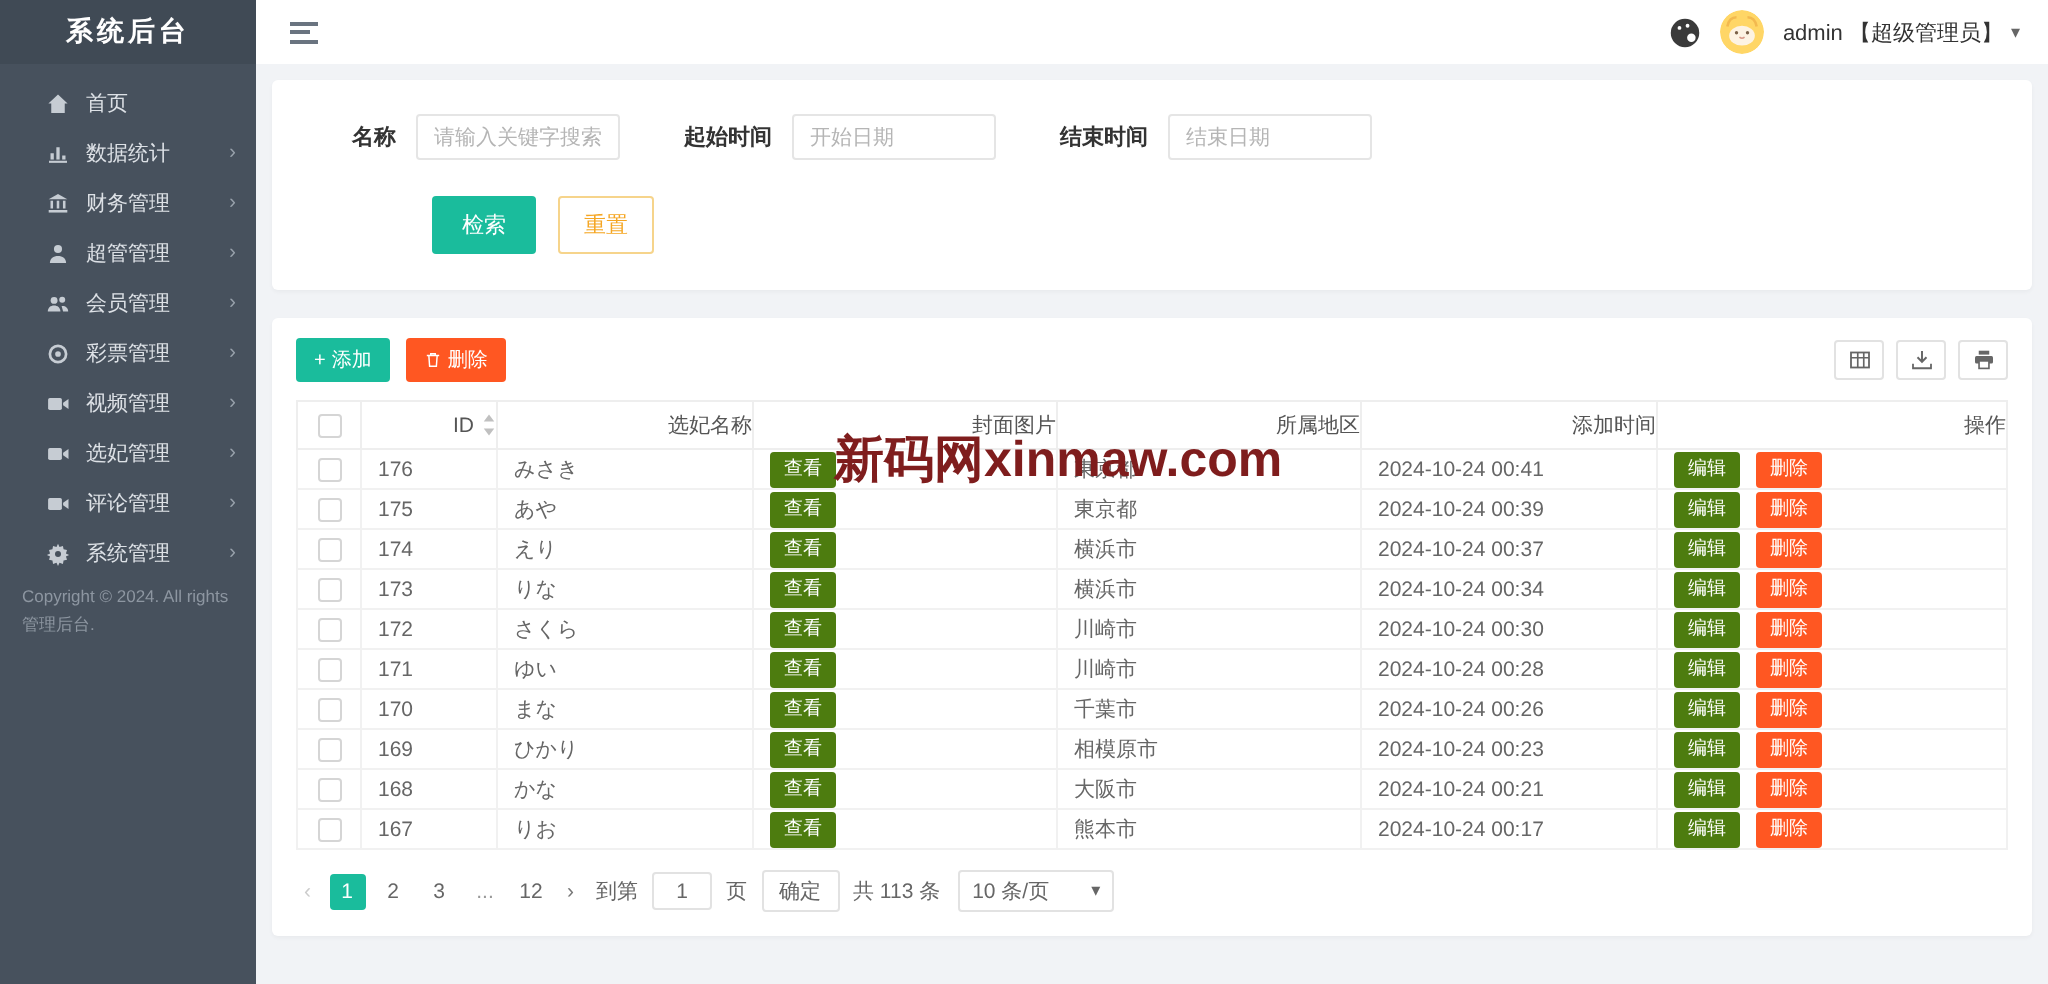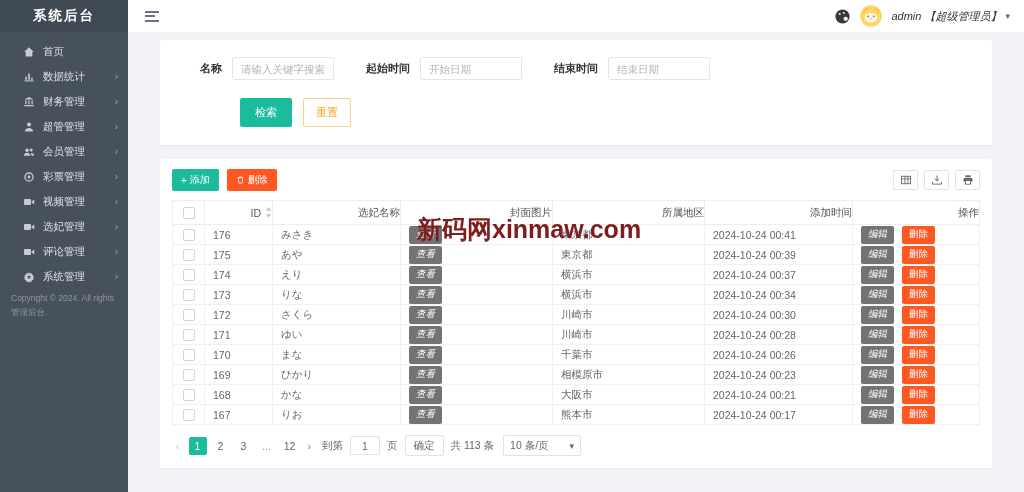--- a/index.html
+++ b/index.html
@@ -24,23 +24,23 @@
   
   .main { margin-left:128px; height:100%; display:flex; flex-direction:column; }
   .topbar { height:32px; background:#fff; display:flex; align-items:center;
             justify-content:space-between; padding:0 14px; flex:0 0 auto; }
   .burger { display:flex; flex-direction:column; gap:2.5px; cursor:pointer; padding:3px; }
   .burger i { display:block; width:14px; height:2px; background:#6a7480; }
   .burger i.mid { width:10px; }
   .top-right { display:flex; align-items:center; gap:9px; }
   .theme-btn { width:17px; height:17px; cursor:pointer; display:flex; }
   .avatar { width:22px; height:22px; border-radius:50%; overflow:hidden; flex:0 0 auto; }
-  .user-drop { display:flex; align-items:center; gap:4px; font-size:11px; color:#333; cursor:pointer;font-style:italic; }
+  .user-drop { display:flex; align-items:center; gap:4px; font-size:11px; color:#333; cursor:pointer; }
   .caret { font-size:9px; color:#666; }
-  .content { flex:1; padding:8px 32px;border-radius:24px; }
+  .content { flex:1; padding:8px 8px;border-radius:24px; }
   .card { background:#fff; border-radius:3px; box-shadow:0 1px 2px rgba(0,0,0,.04); }
   
   .search-card { padding:17px 20px 18px; margin-bottom:14px; }
   .form-row { display:flex; align-items:center; padding-left:20px; }
   .f-group { display:flex; align-items:center; margin-right:32px; }
   .f-label { font-size:11px; color:#333; font-weight:bold; margin-right:10px; white-space:nowrap; }
   .f-input { width:102px; height:23px; border:1px solid #e5e5e5; border-radius:2px;
              font-size:10.5px; padding:0 8px; color:#333; outline:none; font-family:inherit; }
   .f-input::placeholder { color:#b5b5b5; }
   .btn-row { margin-top:18px; padding-left:60px; display:flex; align-items:center; }
@@ -62,21 +62,21 @@
   table { width:100%; border-collapse:collapse; font-size:10.5px; color:#666; table-layout:fixed; }
   thead th { border:1px solid #eeeeee; height:24px; text-align:right; padding-left:8px;
              color:#555; font-weight:normal; background:#fff; }
   tbody td { border:1px solid #f1f1f1; height:20px; padding-left:8px; }
   .c-cb { width:32px; text-align:center; padding-left:0 !important; }
   .cb { display:inline-block; width:12px; height:12px; border:1px solid #d5d5d5; border-radius:2px;
         background:#fff; vertical-align:middle; cursor:pointer; }
   .th-sort { display:inline-flex; align-items:center; gap:4px; }
   .tiny-btn { font-size:9.5px; padding:2.5px 7px; border-radius:2px; color:#fff; border:none;
               cursor:pointer; font-family:inherit; }
-  .teal { background:#737373;font-style:italic; }
+  .teal { background:#4d7c0f; }
   .orange { background:#ff5722; }
   td .tiny-btn + .tiny-btn { margin-left:8px; }
   
   .pager { display:flex; align-items:center; margin-top:10px; font-size:10.5px; color:#666; gap:5px; }
   .pg-prev { color:#ccc; padding:0 4px; cursor:default; }
   .pg-next { color:#777; padding:0 4px; cursor:pointer; }
   .pg-nums { display:flex; align-items:center; gap:5px; }
   .pg-num { min-width:18px; height:18px; line-height:18px; text-align:center; border-radius:2px;
             cursor:pointer; padding:0 3px; }
   .pg-num.active { background:#1abc9c; color:#fff; }

